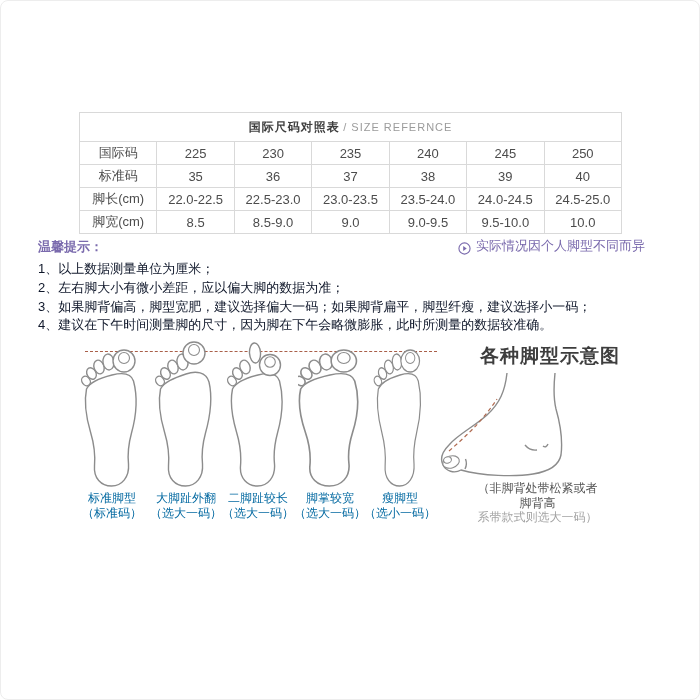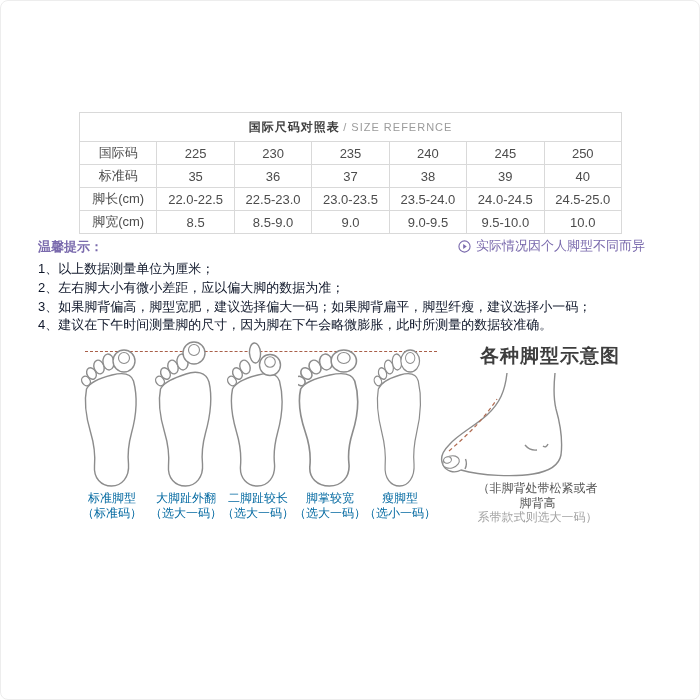--- a/index.html
+++ b/index.html
@@ -20,21 +20,21 @@
     border:1px solid #d9d9d9;text-align:center;vertical-align:middle;
     height:22px;padding:0;background:#fff;
   }
   table.size tr.title-row td{height:28px;}
   td.lbl{width:88px;}
   .tcn{font-weight:bold;font-size:12px;color:#3e3e3e;letter-spacing:1px;}
   .ten{font-size:11px;color:#9b9b9b;letter-spacing:1px;}
 
   
   .tips-heading{position:absolute;left:38px;top:238px;font-size:13px;font-weight:bold;color:#7a6aad;text-align:center;}
-  .tips-note{position:absolute;left:458px;top:237px;font-size:13px;color:#7a6aad;display:flex;align-items:center;gap:5px;}
+  .tips-note{position:absolute;left:458px;top:237px;font-size:13px;color:#7a6aad;display:flex;align-items:flex-end;gap:5px;}
   .tips-note svg{display:block;}
   .tips-list{position:absolute;left:38px;top:260px;font-size:13px;color:#0f172a;}
   .tips-list div{line-height:18.8px;white-space:nowrap;}
 
   
   .feet{position:absolute;left:60px;top:341px;width:395px;height:195px;}
   .dash-line{
     position:absolute;left:25px;top:10px;width:352px;height:0;
     border-top:1.5px dashed #a95f49;
   }

